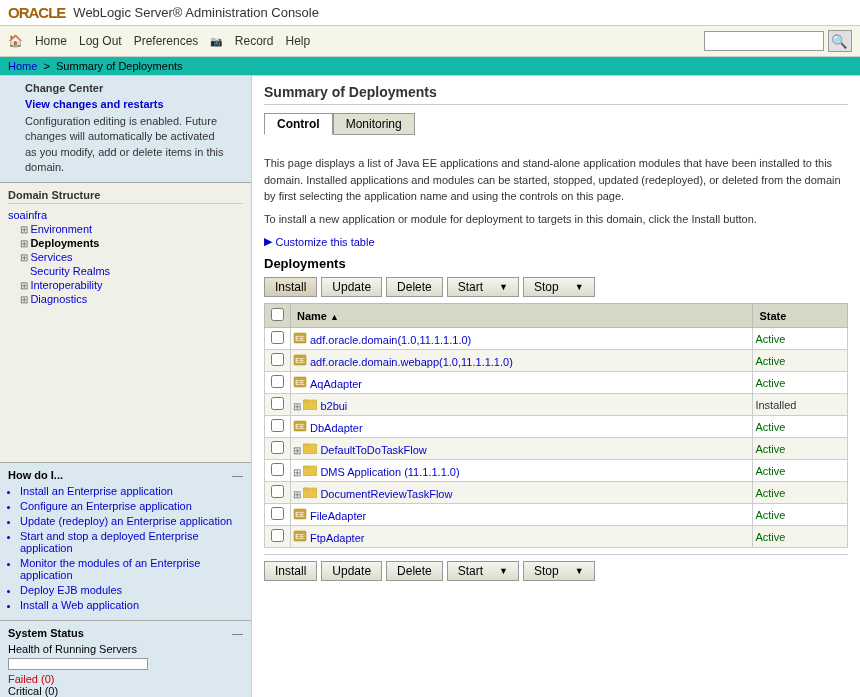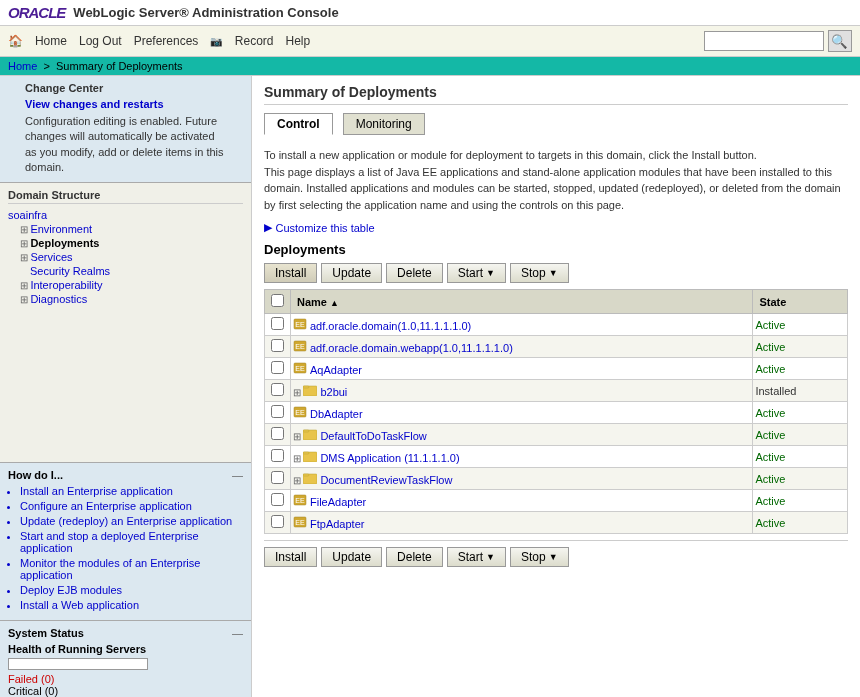--- a/index.html
+++ b/index.html
@@ -2,21 +2,21 @@
 <html><head>
   <meta charset="utf-8">
   <style>
     * { box-sizing: border-box; margin: 0; padding: 0; }
     body { font-family: Arial, sans-serif; font-size: 12px; background: #d4d4d4; color: #000; }
 
     
     #header { background: #fff; border-bottom: 1px solid #ccc; display: flex; align-items: center; padding: 4px 8px; gap: 8px; }
     #oracle-logo { font-size: 14px; font-weight: bold; color: #cc0000; letter-spacing: -1px; }
     #oracle-logo span { color: #cc0000; }
-    #app-title { font-size: 13px; color: #333; font-weight: bold; }
+    #app-title { font-size: 13px; color: #333; font-weight: normal; }
 
     
     #nav-bar { background: #f5f5e8; border-bottom: 1px solid #ccc; padding: 4px 8px; display: flex; align-items: center; gap: 12px; }
     #nav-bar a { font-size: 12px; color: #333; text-decoration: none; }
     #search-box { margin-left: auto; display: flex; align-items: center; gap: 4px; }
     #search-input { width: 120px; height: 20px; border: 1px solid #999; padding: 2px 4px; font-size: 11px; }
     #search-btn { width: 24px; height: 20px; background: #e0e0e0; border: 1px solid #999; cursor: pointer; display: flex; align-items: center; justify-content: center; }
 
     
     #breadcrumb { background: #14b8a6; padding: 3px 8px; font-size: 11px; border-bottom: 1px solid #ccc; }
@@ -50,47 +50,47 @@
     #how-do-i-title { font-size: 11px; font-weight: bold; }
     #how-do-i-collapse { cursor: pointer; font-size: 11px; color: #666; }
     #how-do-i ul { padding-left: 12px; }
     #how-do-i li { font-size: 11px; color: #0000cc; margin-bottom: 3px; list-style: disc; }
     #how-do-i li a { color: #0000cc; text-decoration: none; }
 
     
     #system-status { background: #dce8f0; border-top: 1px solid #aaa; padding: 6px 8px; }
     #system-status-header { display: flex; justify-content: space-between; align-items: center; margin-bottom: 4px; }
     #system-status-title { font-size: 11px; font-weight: bold; }
-    #health-title { font-size: 11px; font-weight: bold; margin-bottom: 3px; }
+    #health-title { font-size: 11px; font-weight: normal; margin-bottom: 3px; }
     #status-bar-container { background: #fff; border: 1px solid #999; height: 12px; width: 140px; margin: 3px 0; }
     #failed-count { font-size: 11px; color: #cc0000; }
     #critical-count { font-size: 11px; }
 
     
     #content { flex: 1; background: #fff; overflow-y: auto; padding: 8px 12px; }
     #content-title { font-size: 14px; font-weight: bold; color: #333; margin-bottom: 8px; padding-bottom: 4px; border-bottom: 1px solid #ccc; }
 
     
-    #tabs { display: flex; gap: 10px; margin-bottom: 12px; }
+    #tabs { display: flex; gap: 0; margin-bottom: 20px; }
     .tab { padding: 3px 12px; border: 1px solid #999; background: #e0e0d0; font-size: 12px; cursor: pointer; }
     .tab.active { background: #fff; border-bottom: 1px solid #fff; font-weight: bold; }
 
     #content-desc { font-size: 11px; color: #333; margin-bottom: 8px; line-height: 1.5; }
 
     
     #customize-link { color: #0000cc; font-size: 11px; text-decoration: none; display: flex; align-items: center; gap: 3px; margin-bottom: 8px; }
 
     
     #deployments-section-title { font-size: 13px; font-weight: bold; margin-bottom: 6px; }
 
     
     #toolbar { display: flex; gap: 4px; margin-bottom: 6px; }
     .toolbar-btn { padding: 2px 10px; border: 1px solid #999; background: linear-gradient(to bottom, #f5f5f0, #dcdccc); font-size: 12px; cursor: pointer; }
     .toolbar-btn.active-btn { background: linear-gradient(to bottom, #e8e4d0, #d0ccb8); }
-    .dropdown-btn { display: flex; align-items: center; gap: 3px; }
+    .dropdown-btn { display: flex; align-items: center; gap: 16px; }
     .dropdown-arrow { font-size: 9px; }
 
     
     #deployments-table { width: 100%; border-collapse: collapse; font-size: 11px; border-radius: 8px; }
     #deployments-table th { background: #d8d8c8; padding: 4px 6px; text-align: left; border: 1px solid #bbb; font-weight: bold; }
     #deployments-table td { padding: 3px 2px; border: 1px solid #ccc; vertical-align: middle; }
     #deployments-table tr:nth-child(even) { background: #f5f5ee; }
     #deployments-table tr:nth-child(odd) { background: #fff; }
     .state-active { color: #006600; }
     .state-installed { color: #333; }
@@ -99,21 +99,21 @@
     .expand-icon { color: #666; font-size: 10px; margin-right: 2px; }
 
     
     #bottom-toolbar { display: flex; gap: 4px; margin-top: 6px; padding-top: 6px; border-top: 1px solid #ccc; }
   </style>
 </head>
 <body>
 
 <div id="header">
   <div id="oracle-logo">
-    <span style="color:#4c1d95; font-style:italic; font-weight:900; font-size:15px;">ORACLE</span>
+    <span style="color:#a16207; font-weight:900; font-size:15px;">ORACLE</span>
   </div>
   <div id="app-title">WebLogic Server® Administration Console</div>
 </div>
 
 <div id="nav-bar">
   <span style="color:#666;">🏠</span>
   <a href="#">Home</a>
   <a href="#">Log Out</a>
   <a href="#">Preferences</a>
   <span style="color:#666; font-size:10px;">📷</span>
@@ -197,22 +197,22 @@
 
   <div id="content">
     <div id="content-title">Summary of Deployments</div>
 
     <div id="tabs">
       <div class="tab active">Control</div>
       <div class="tab">Monitoring</div>
     </div>
 
     <div id="content-desc">
+      <p style="margin-bottom:6px;">This page displays a list of Java EE applications and stand-alone application modules that have been installed to this domain. Installed applications and modules can be started, stopped, updated (redeployed), or deleted from the domain by first selecting the application name and using the controls on this page.</p>
       <p>To install a new application or module for deployment to targets in this domain, click the Install button.</p>
-      <p style="margin-bottom:6px;">This page displays a list of Java EE applications and stand-alone application modules that have been installed to this domain. Installed applications and modules can be started, stopped, updated (redeployed), or deleted from the domain by first selecting the application name and using the controls on this page.</p>
     </div>
 
     <a href="#" id="customize-link">
       <span style="color:#0000cc;">▶</span>
       <span>Customize this table</span>
     </a>
 
     <div id="deployments-section-title">Deployments</div>
 
     <div id="toolbar">

